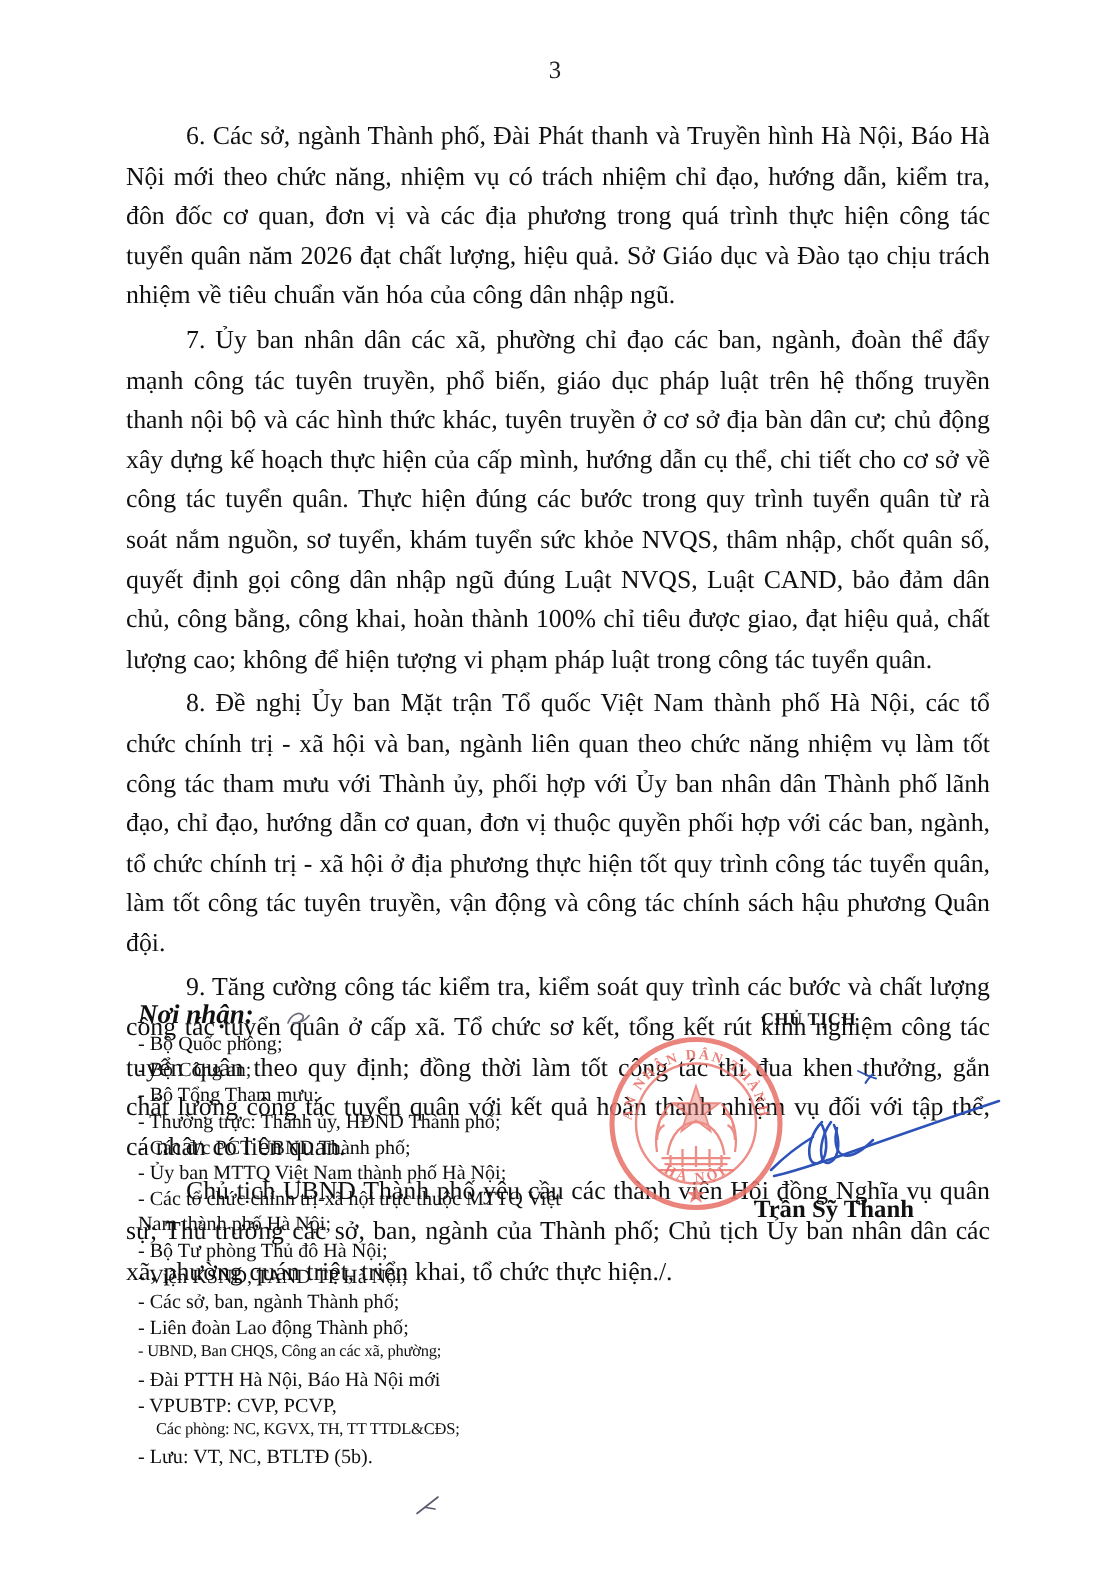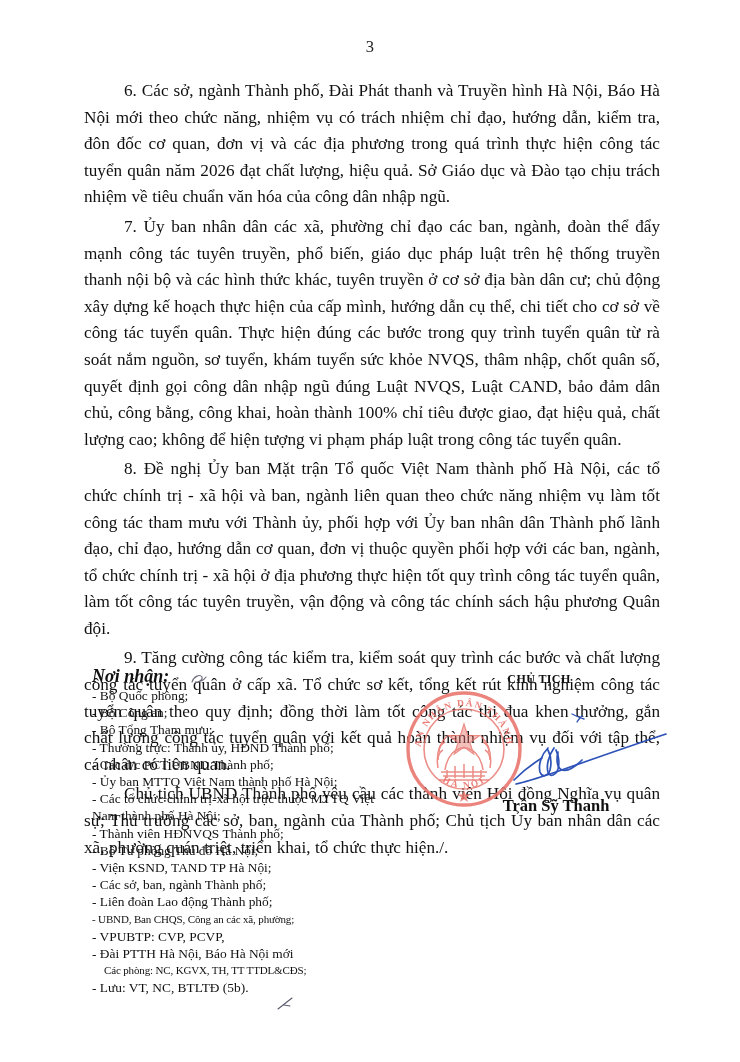--- a/index.html
+++ b/index.html
@@ -156,28 +156,27 @@
     <div class="recipients">
       <p class="recipients-title">Nơi nhận:</p>
 
       <p class="recipient-item">- Bộ Quốc phòng;</p>
       <p class="recipient-item">- Bộ Công an;</p>
       <p class="recipient-item">- Bộ Tổng Tham mưu;</p>
       <p class="recipient-item">- Thường trực: Thành ủy, HĐND Thành phố;</p>
       <p class="recipient-item">- Các đ/c PCT UBND Thành phố;</p>
       <p class="recipient-item">- Ủy ban MTTQ Việt Nam thành phố Hà Nội;</p>
       <p class="recipient-item wrap">- Các tổ chức chính trị-xã hội trực thuộc MTTQ Việt Nam thành phố Hà Nội;</p>
-      <p class="recipient-item">- Thành viên HĐNVQS Thành phố;</p>
       <p class="recipient-item">- Bộ Tư phòng Thủ đô Hà Nội;</p>
       <p class="recipient-item">- Viện KSND, TAND TP Hà Nội;</p>
       <p class="recipient-item">- Các sở, ban, ngành Thành phố;</p>
       <p class="recipient-item">- Liên đoàn Lao động Thành phố;</p>
       <p class="recipient-item narrow">- UBND, Ban CHQS, Công an các xã, phường;</p>
+      <p class="recipient-item">- Đài PTTH Hà Nội, Báo Hà Nội mới</p>
       <p class="recipient-item">- VPUBTP: CVP, PCVP,</p>
-      <p class="recipient-item">- Đài PTTH Hà Nội, Báo Hà Nội mới</p>
       <p class="recipient-item indent narrow">Các phòng: NC, KGVX, TH, TT TTDL&amp;CĐS;</p>
       <p class="recipient-item">- Lưu: VT, NC, BTLTĐ (5b).</p>
     </div>
 
     <div class="signature">
       <p class="sign-title">CHỦ TỊCH</p>
 
       <div class="seal">
         <svg viewBox="0 0 126 126" xmlns="http://www.w3.org/2000/svg">
           <defs>

